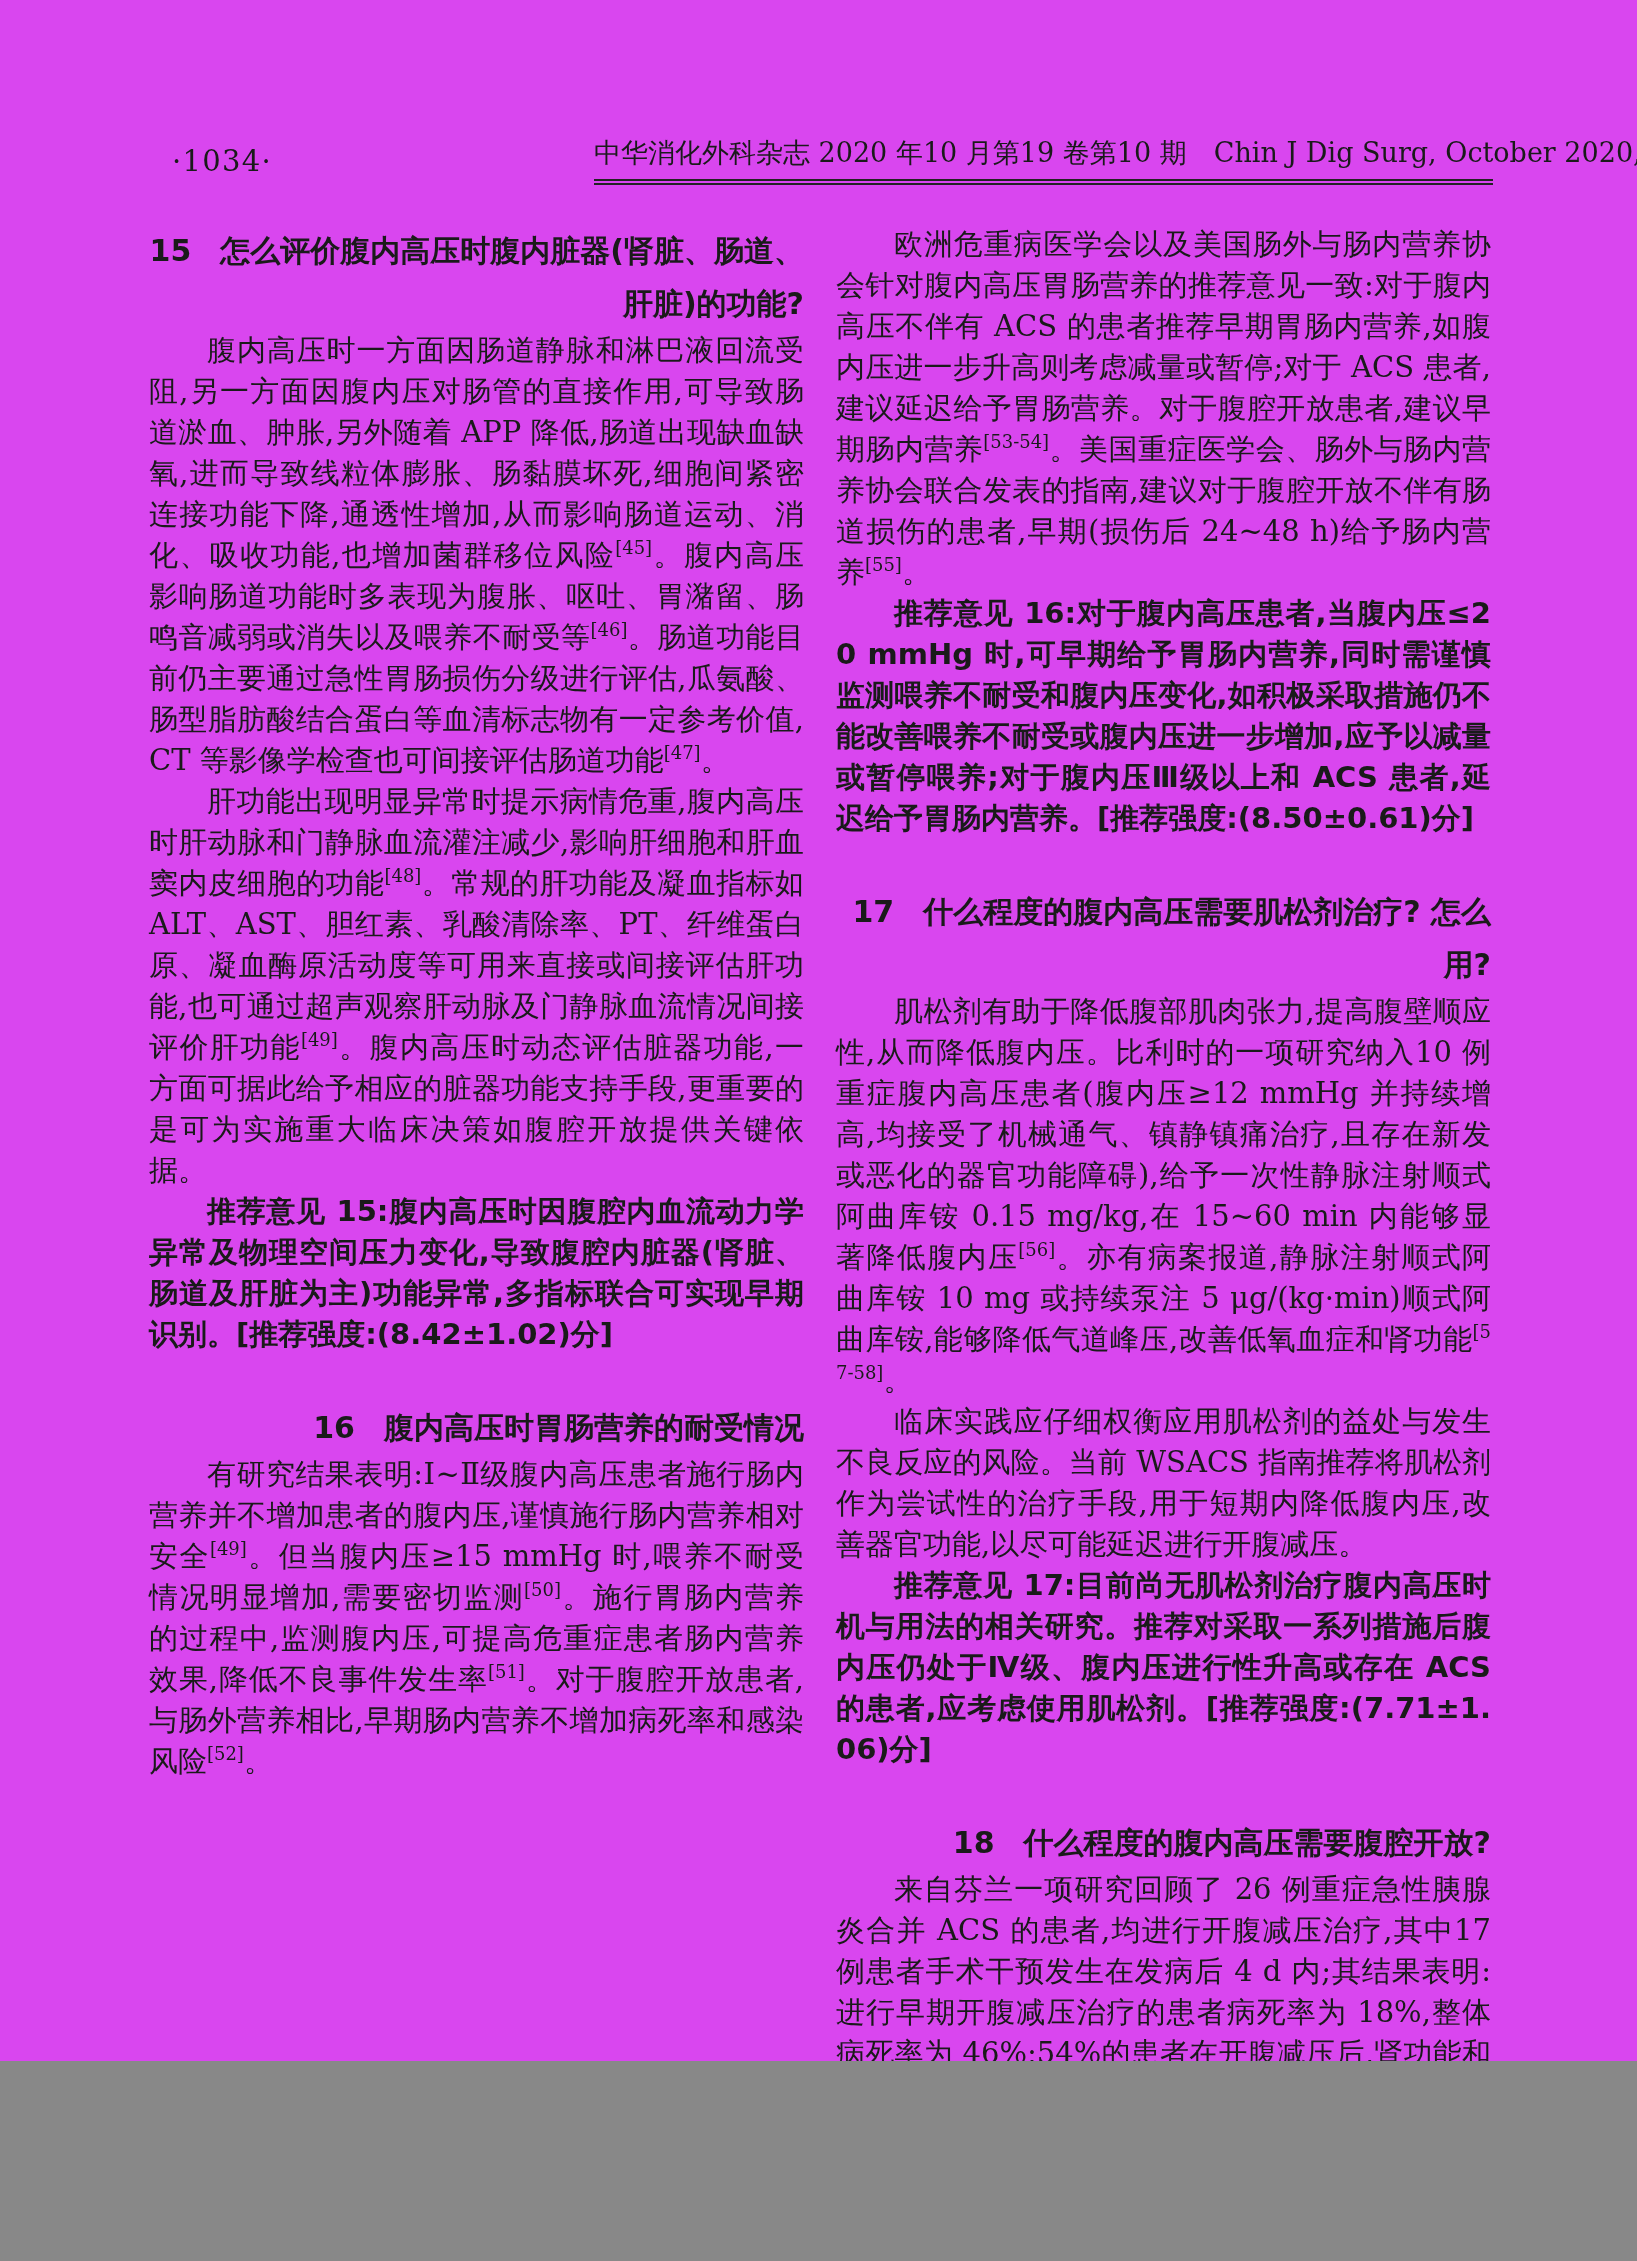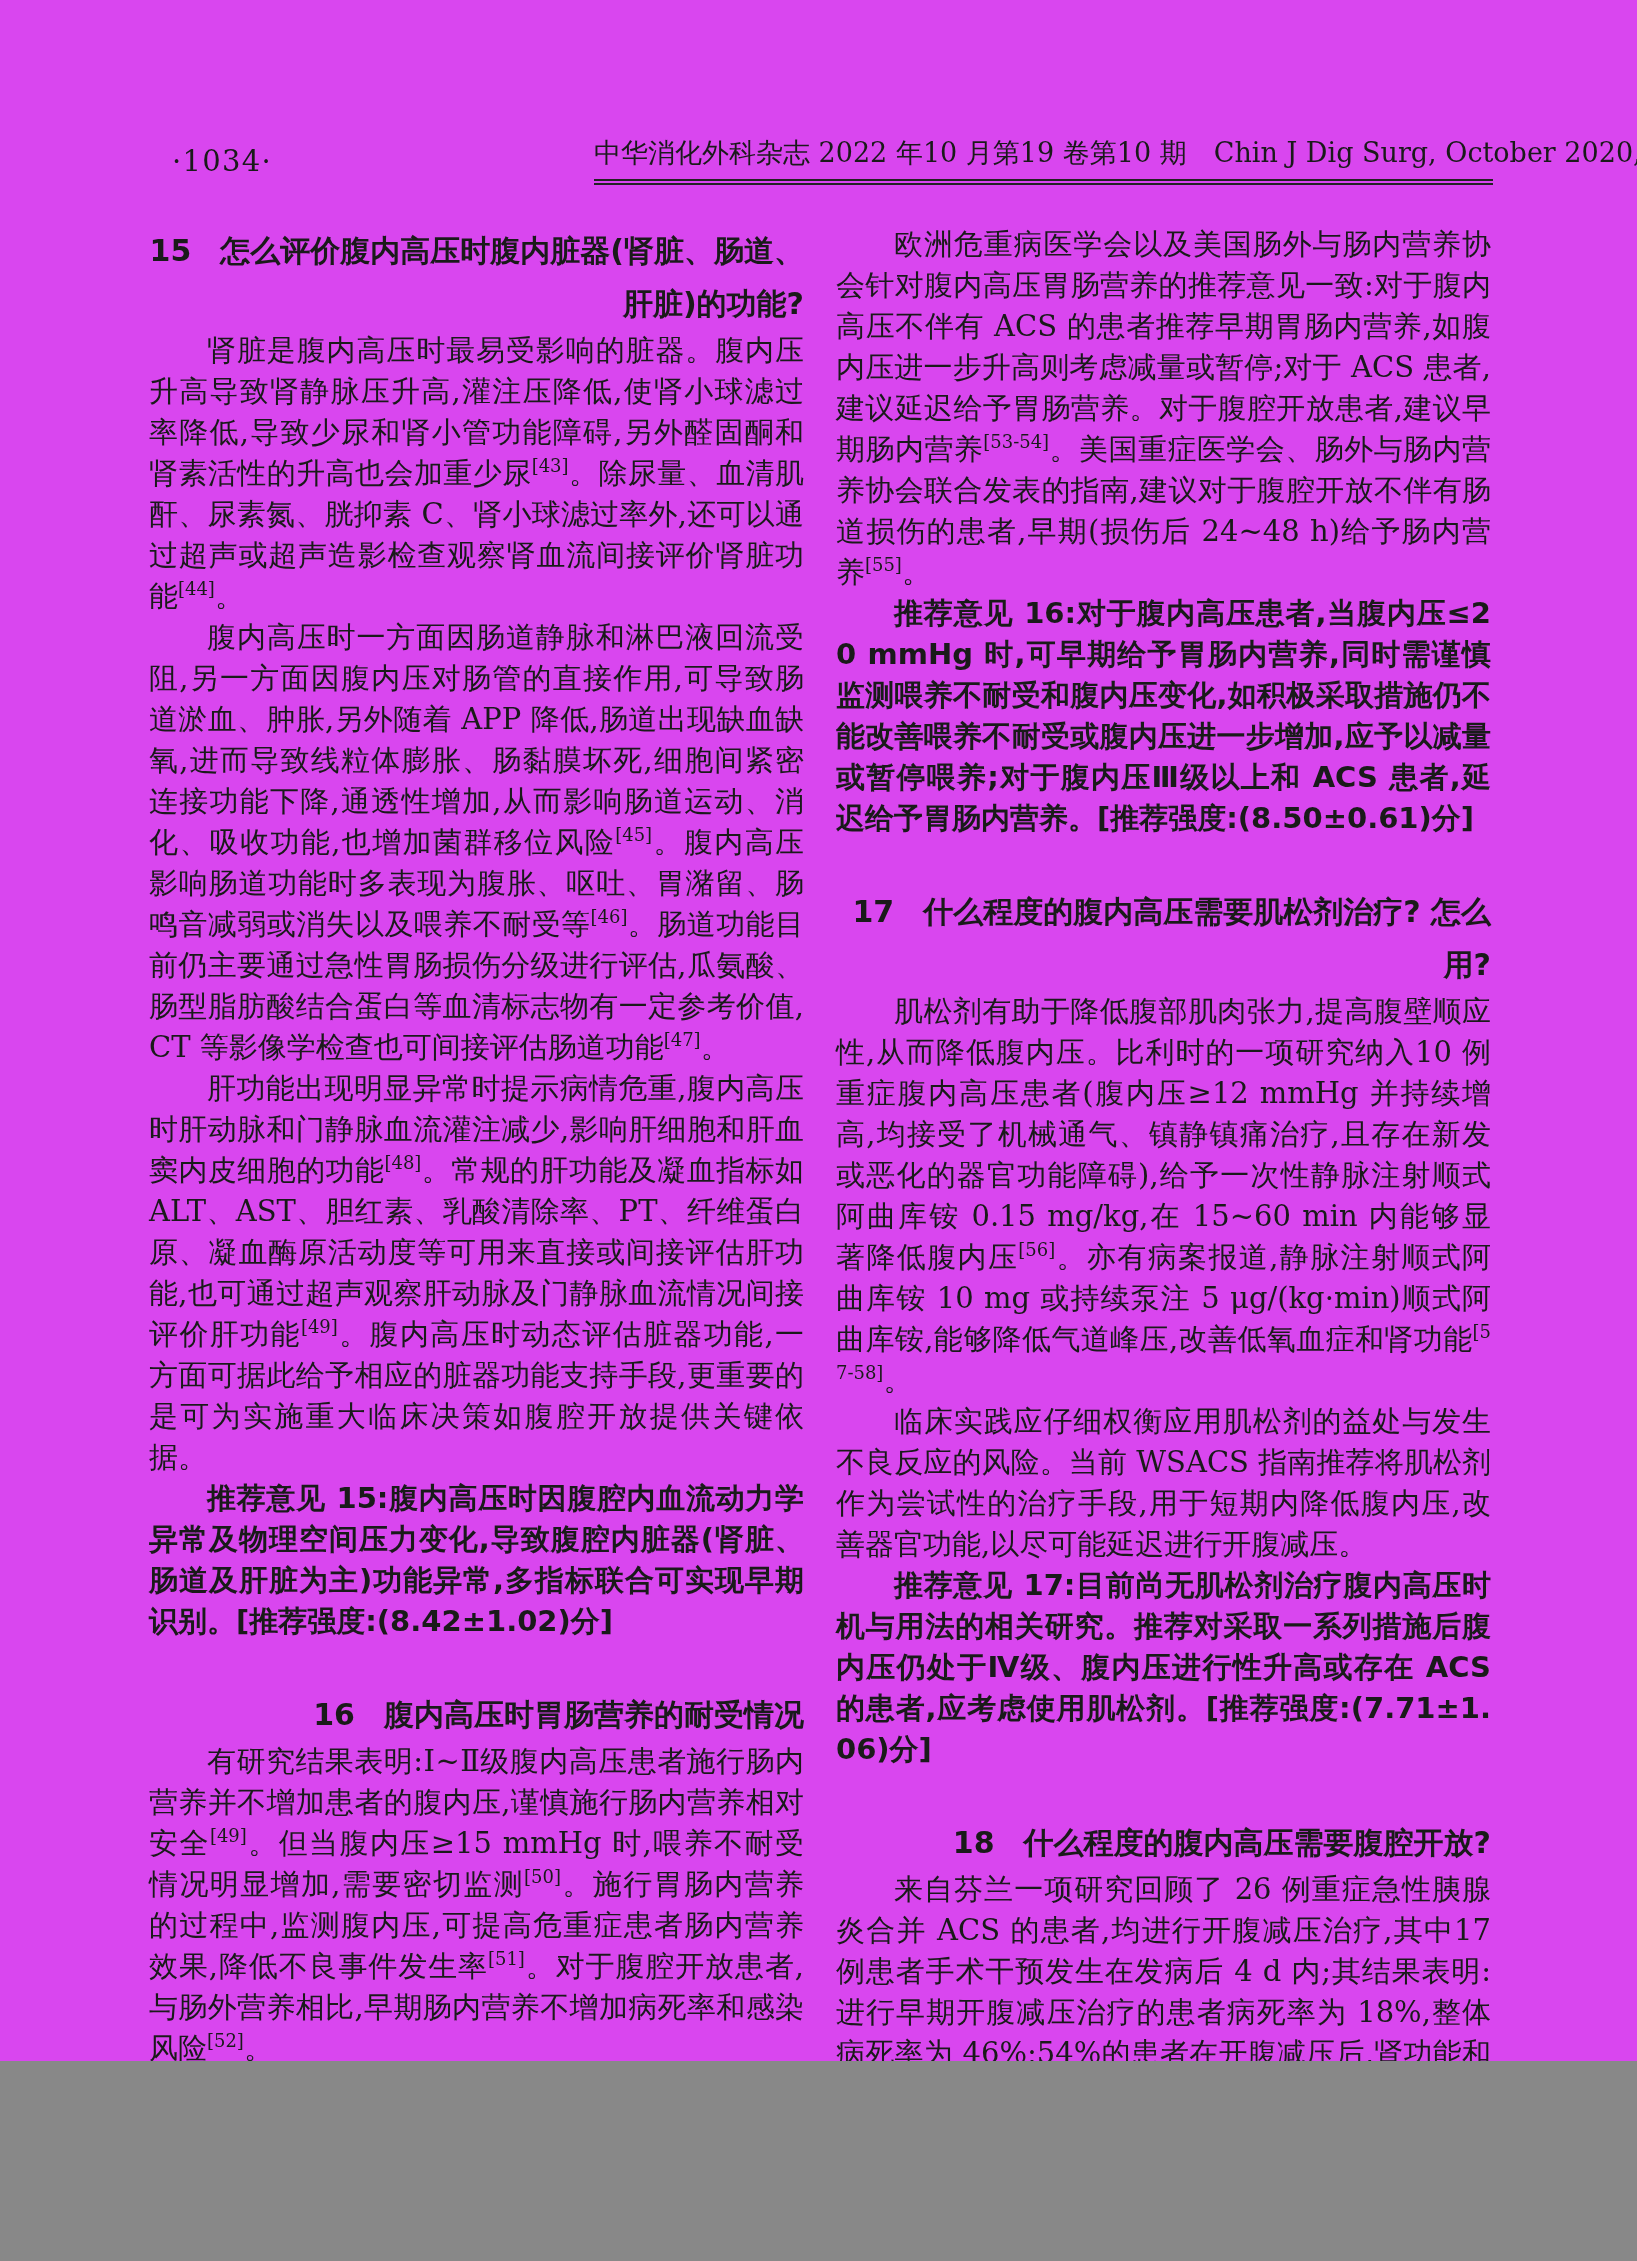--- a/index.html
+++ b/index.html
@@ -107,30 +107,29 @@
   }
 </style>
 </head>
 <body>
 
 <div class="page">
 
   <div class="running-head">
     <span class="page-number">·1034·</span>
     <span class="journal-line">
-      <span class="zh">中华消化外科杂志 2022 年10 月第19 卷第10 期</span>
+      <span class="zh">中华消化外科杂志 2020 年10 月第19 卷第10 期</span>
       <span class="en">Chin J Dig Surg, October 2020,Vol.19,No.10</span>
     </span>
   </div>
 
   <div class="col col-left">
     <h2 class="section-heading">
       <span class="sec-num">15</span><span>怎么评价腹内高压时腹内脏器(肾脏、肠道、肝脏)的功能?</span>
     </h2>
-    <p class="body-para">肾脏是腹内高压时最易受影响的脏器。腹内压升高导致肾静脉压升高,灌注压降低,使肾小球滤过率降低,导致少尿和肾小管功能障碍,另外醛固酮和肾素活性的升高也会加重少尿<sup>[43]</sup>。除尿量、血清肌酐、尿素氮、胱抑素 C、肾小球滤过率外,还可以通过超声或超声造影检查观察肾血流间接评价肾脏功能<sup>[44]</sup>。</p>
     <p class="body-para">腹内高压时一方面因肠道静脉和淋巴液回流受阻,另一方面因腹内压对肠管的直接作用,可导致肠道淤血、肿胀,另外随着 APP 降低,肠道出现缺血缺氧,进而导致线粒体膨胀、肠黏膜坏死,细胞间紧密连接功能下降,通透性增加,从而影响肠道运动、消化、吸收功能,也增加菌群移位风险<sup>[45]</sup>。腹内高压影响肠道功能时多表现为腹胀、呕吐、胃潴留、肠鸣音减弱或消失以及喂养不耐受等<sup>[46]</sup>。肠道功能目前仍主要通过急性胃肠损伤分级进行评估,瓜氨酸、肠型脂肪酸结合蛋白等血清标志物有一定参考价值,CT 等影像学检查也可间接评估肠道功能<sup>[47]</sup>。</p>
     <p class="body-para">肝功能出现明显异常时提示病情危重,腹内高压时肝动脉和门静脉血流灌注减少,影响肝细胞和肝血窦内皮细胞的功能<sup>[48]</sup>。常规的肝功能及凝血指标如 ALT、AST、胆红素、乳酸清除率、PT、纤维蛋白原、凝血酶原活动度等可用来直接或间接评估肝功能,也可通过超声观察肝动脉及门静脉血流情况间接评价肝功能<sup>[49]</sup>。腹内高压时动态评估脏器功能,一方面可据此给予相应的脏器功能支持手段,更重要的是可为实施重大临床决策如腹腔开放提供关键依据。</p>
     <p class="rec-para">推荐意见 15:腹内高压时因腹腔内血流动力学异常及物理空间压力变化,导致腹腔内脏器(肾脏、肠道及肝脏为主)功能异常,多指标联合可实现早期识别。[推荐强度:(8.42±1.02)分]</p>
 
     <h2 class="section-heading mt-gap">
       <span class="sec-num">16</span><span>腹内高压时胃肠营养的耐受情况</span>
     </h2>
     <p class="body-para">有研究结果表明:Ⅰ~Ⅱ级腹内高压患者施行肠内营养并不增加患者的腹内压,谨慎施行肠内营养相对安全<sup>[49]</sup>。但当腹内压≥15 mmHg 时,喂养不耐受情况明显增加,需要密切监测<sup>[50]</sup>。施行胃肠内营养的过程中,监测腹内压,可提高危重症患者肠内营养效果,降低不良事件发生率<sup>[51]</sup>。对于腹腔开放患者,与肠外营养相比,早期肠内营养不增加病死率和感染风险<sup>[52]</sup>。</p>
   </div>
 

